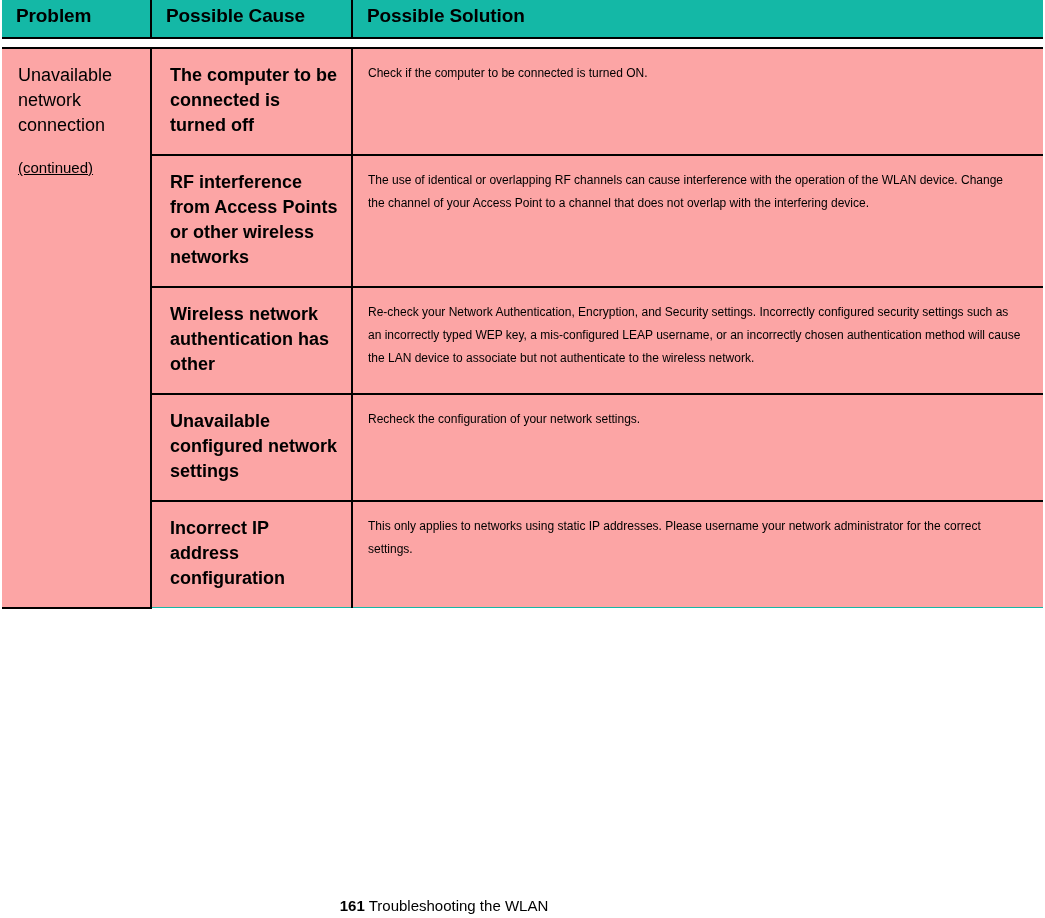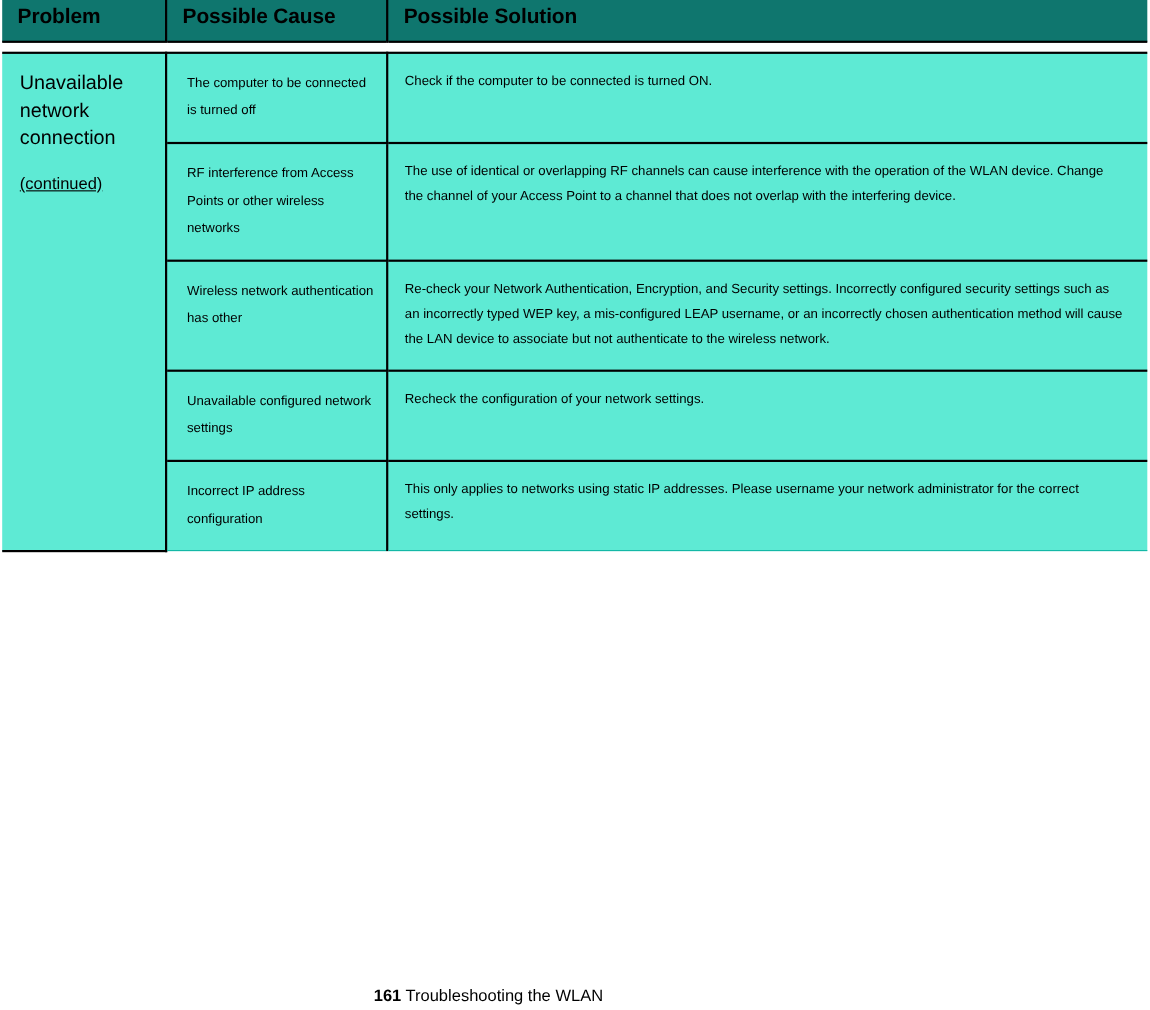--- a/index.html
+++ b/index.html
@@ -37,53 +37,54 @@
 
   
   .header-row th {
     text-align: left;
     vertical-align: top;
     font-size: 19px;
     font-weight: bold;
     letter-spacing: -0.1px;
     padding: 5px 0 10px 14px;
     border-left: 2px solid #000;
-    background: #0f766e;
+    background: #14b8a6;
   }
   .header-row th:first-child { border-left: none; }
 
   
   .double-rule-row td {
     padding: 0;
     height: 8px;
     border-top: 2px solid #000;
     border-bottom: 2px solid #000;
   }
 
   
   .body-row td {
     vertical-align: top;
     border-bottom: 2px solid #000;
-    background: #5eead4;
+    background: #fca5a5;
   }
   .body-row:last-child td { border-bottom: 1px solid #14b8a6; }
 
   .cell-problem {
     border-left: none;
     border-right: 2px solid #000;
     padding: 14px 8px 14px 16px;
     font-size: 18px;
     line-height: 25px;
   }
 
   .cell-cause {
     border-right: 2px solid #000;
     padding: 14px 10px 16px 18px;
-    font-size: 12px;
+    font-size: 18px;
     line-height: 25px;
+    font-weight: bold;
   }
 
   .cell-solution {
     padding: 13px 20px 16px 15px;
     font-size: 12px;
     line-height: 23px;
   }
 
   .problem-title { display: block; }
   .problem-continued {

